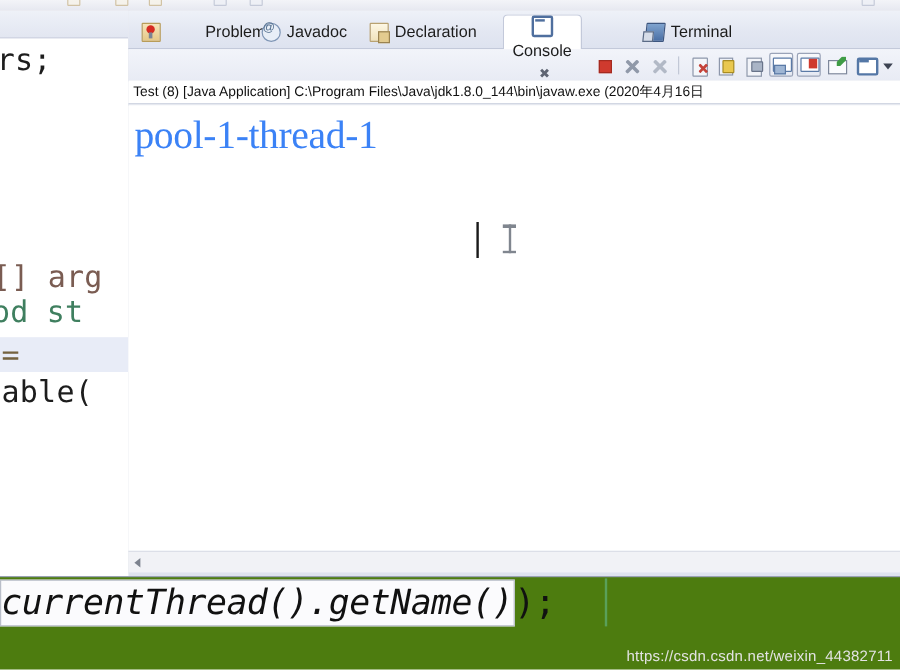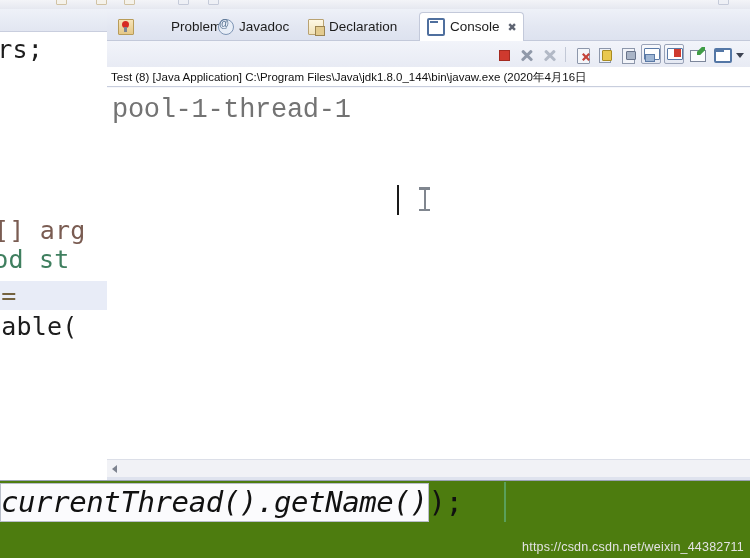--- a/index.html
+++ b/index.html
@@ -106,20 +106,21 @@
     white-space: nowrap;
   }
   .tab.active {
     background: #ffffff;
     border: 1px solid #c3c9da;
     border-bottom: none;
     border-radius: 4px 4px 0 0;
     top: 3px;
     height: 29px;
     z-index: 4;
+    flex-direction: column;
   }
   .tab .tab-label { line-height: 1; }
   .tab-close {
     font-size: 11px;
     color: #5e6472;
     margin-left: 3px;
     letter-spacing: -1px;
   }
 
   
@@ -387,23 +388,23 @@
   #console-output {
     position: absolute;
     left: 0; top: 79px;
     width: 643px; height: 371px;
     background: #ffffff;
     overflow: hidden;
   }
   #console-text {
     position: absolute;
     left: 5px; top: 7px;
-    font-family: Liberation Mono, monospace;
-    font-size: 27px;
-    color: #737373;
+    font-family: Liberation Serif, serif;
+    font-size: 33px;
+    color: #3b82f6;
     white-space: pre;
     letter-spacing: -0.3px;
   }
   #text-caret {
     position: absolute;
     left: 290px; top: 97px;
     width: 1.5px; height: 30px;
     background: #1a1a1a;
   }
   #ibeam-cursor {
@@ -538,20 +539,24 @@
       <span class="ti ti-declaration"></span>
       <span class="tab-label">Declaration</span>
     </div>
 
     <div class="tab active" style="left:312px;">
       <span class="ti ti-console"></span>
       <span class="tab-label">Console</span>
       <span class="tab-close">✖</span>
     </div>
 
+    <div class="tab" style="left:424px;">
+      <span class="ti ti-terminal"></span>
+      <span class="tab-label">Terminal</span>
+    </div>
   </div>
 
   <div id="console-toolbar">
     <div id="toolbar-icons">
       <div class="tb ic-stop"></div>
       <div class="tb ic-x"></div>
       <div class="tb ic-xx"></div>
       <div class="tb-sep"></div>
       <div class="tb ic-doc"></div>
       <div class="tb ic-lock"></div>

